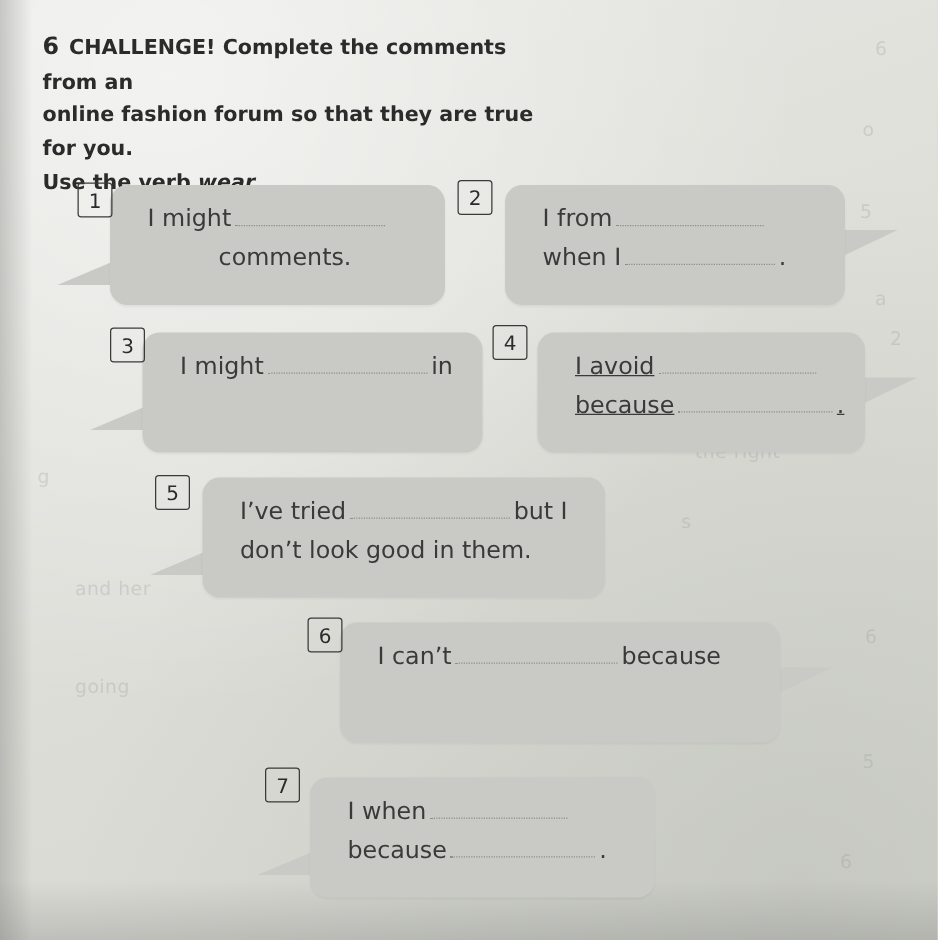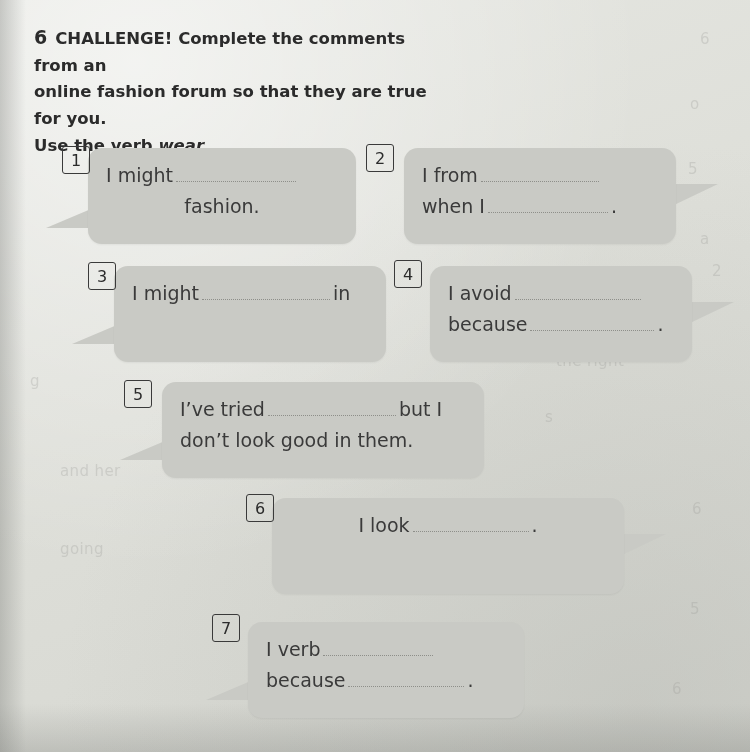--- a/index.html
+++ b/index.html
@@ -73,21 +73,21 @@
   }
 
   
   .bubble {
     position: absolute;
     background: #c9cac5;
     border-radius: 14px;
     color: #3a3a3a;
     font-size: 19px;
     line-height: 1.62;
-    padding: 12px 18px 14px 18px;
+    padding: 12px 18px 14px 30px;
     box-sizing: border-box;
     box-shadow: 0 1px 2px rgba(0,0,0,0.05);
   }
   .bubble .line {
     white-space: nowrap;
   }
   .bubble .center {
     text-align: center;
   }
   
@@ -158,51 +158,51 @@
   <div class="heading">
     <span class="num">6</span><span class="reg">CHALLENGE!</span>&nbsp;<span class="reg">Complete the comments from an</span><br>
     <span class="reg">online fashion forum so that they are true for you.</span><br>
     <span class="reg">Use the verb </span><span class="ital">wear.</span>
   </div>
 
   <div id="bubble-layer">
       <div class="tail tail-left" style="left: 46px; top: 206px;"></div>
       <div class="bubble" style="left: 88px; top: 148px; width: 268px; height: 96px;">
         <div class="line"><span>I might</span><span class="blank" style="width: 120px;"></span></div>
-        <div class="line center"><span>fashion.</span></div>
+        <div class="line center"><span>comments.</span></div>
       </div>
       <div class="numbox" style="left: 62px; top: 146px;">1</div>
       <div class="tail tail-right" style="left: 672px; top: 184px;"></div>
       <div class="bubble" style="left: 404px; top: 148px; width: 272px; height: 96px;">
         <div class="line"><span>I from</span><span class="blank" style="width: 118px;"></span></div>
         <div class="line"><span>when I</span><span class="blank" style="width: 120px;"></span><span>.</span></div>
       </div>
       <div class="numbox" style="left: 366px; top: 144px;">2</div>
       <div class="tail tail-left" style="left: 72px; top: 322px;"></div>
       <div class="bubble" style="left: 114px; top: 266px; width: 272px; height: 96px;">
         <div class="line"><span>I might</span><span class="blank" style="width: 128px;"></span><span>in</span></div>
       </div>
       <div class="numbox" style="left: 88px; top: 262px;">3</div>
       <div class="tail tail-right" style="left: 688px; top: 302px;"></div>
-      <div class="bubble" style="left: 430px; top: 266px; width: 262px; height: 96px;">
+      <div class="bubble" style="left: 430px; top: 266px; width: 262px; height: 96px; text-decoration: underline;">
         <div class="line"><span>I avoid</span><span class="blank" style="width: 126px;"></span></div>
         <div class="line"><span>because</span><span class="blank" style="width: 124px;"></span><span>.</span></div>
       </div>
       <div class="numbox" style="left: 394px; top: 260px;">4</div>
       <div class="tail tail-left" style="left: 120px; top: 438px;"></div>
       <div class="bubble" style="left: 162px; top: 382px; width: 322px; height: 96px;">
         <div class="line"><span>I’ve tried</span><span class="blank" style="width: 128px;"></span><span>but I</span></div>
         <div class="line"><span>don’t look good in them.</span></div>
       </div>
       <div class="numbox" style="left: 124px; top: 380px;">5</div>
       <div class="tail tail-right" style="left: 620px; top: 534px;"></div>
       <div class="bubble" style="left: 272px; top: 498px; width: 352px; height: 96px;">
-        <div class="line center"><span>I look</span><span class="blank" style="width: 116px;"></span><span>.</span></div>
+        <div class="line"><span>I can’t</span><span class="blank" style="width: 130px;"></span><span>because</span></div>
       </div>
       <div class="numbox" style="left: 246px; top: 494px;">6</div>
       <div class="tail tail-left" style="left: 206px; top: 678px;"></div>
       <div class="bubble" style="left: 248px; top: 622px; width: 276px; height: 96px;">
-        <div class="line"><span>I verb</span><span class="blank" style="width: 110px;"></span></div>
+        <div class="line"><span>I when</span><span class="blank" style="width: 110px;"></span></div>
         <div class="line"><span>because</span><span class="blank" style="width: 116px;"></span><span>.</span></div>
       </div>
       <div class="numbox" style="left: 212px; top: 614px;">7</div>
     </div>
 </div>
 
 </body></html>

